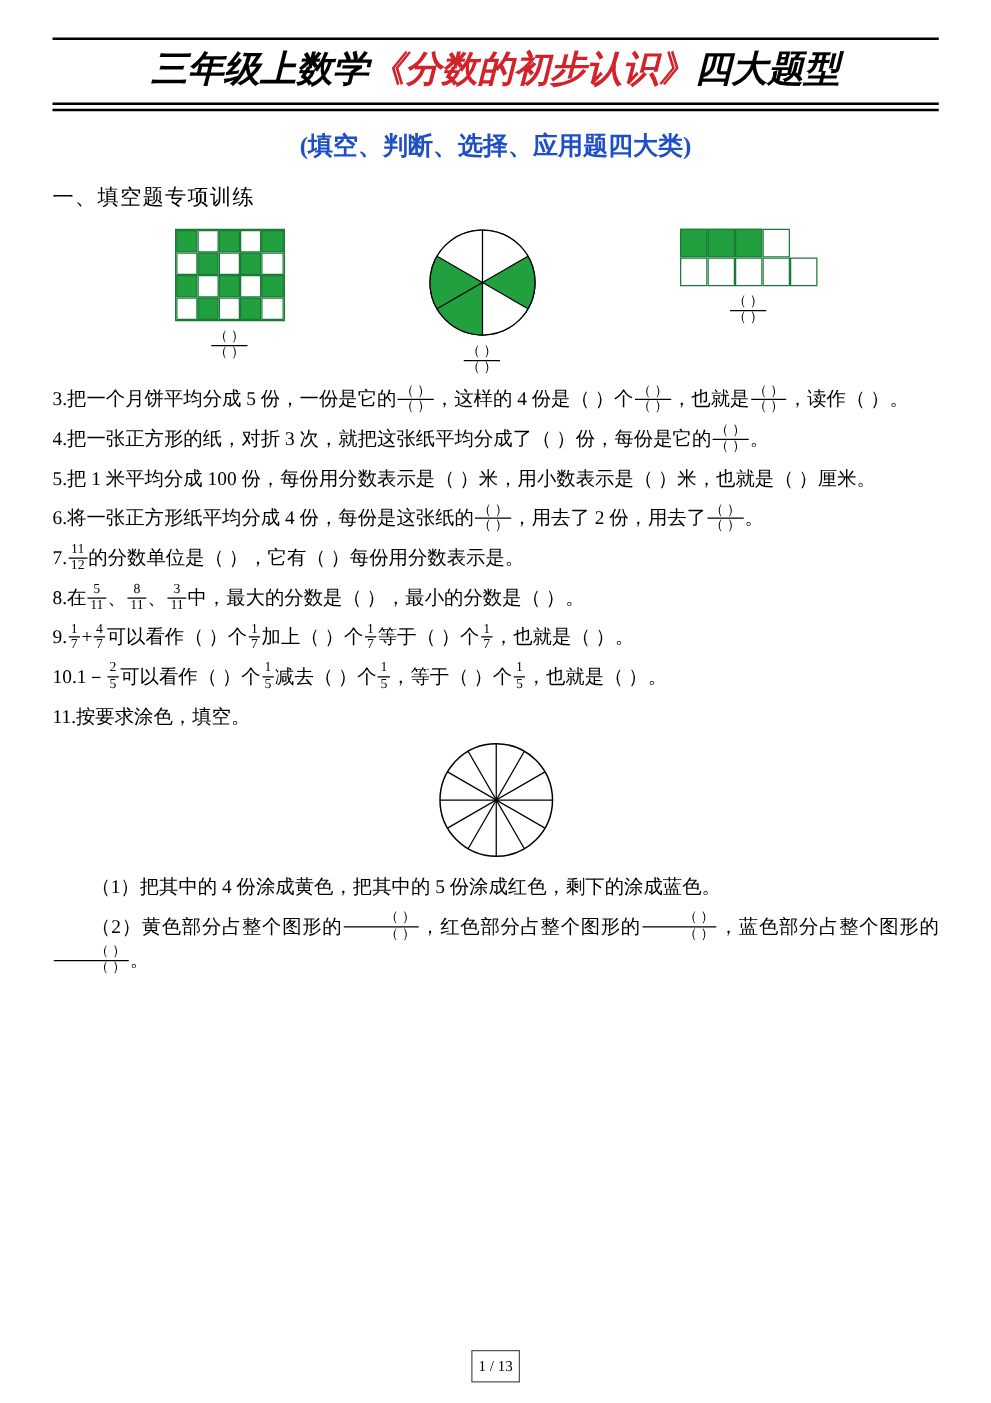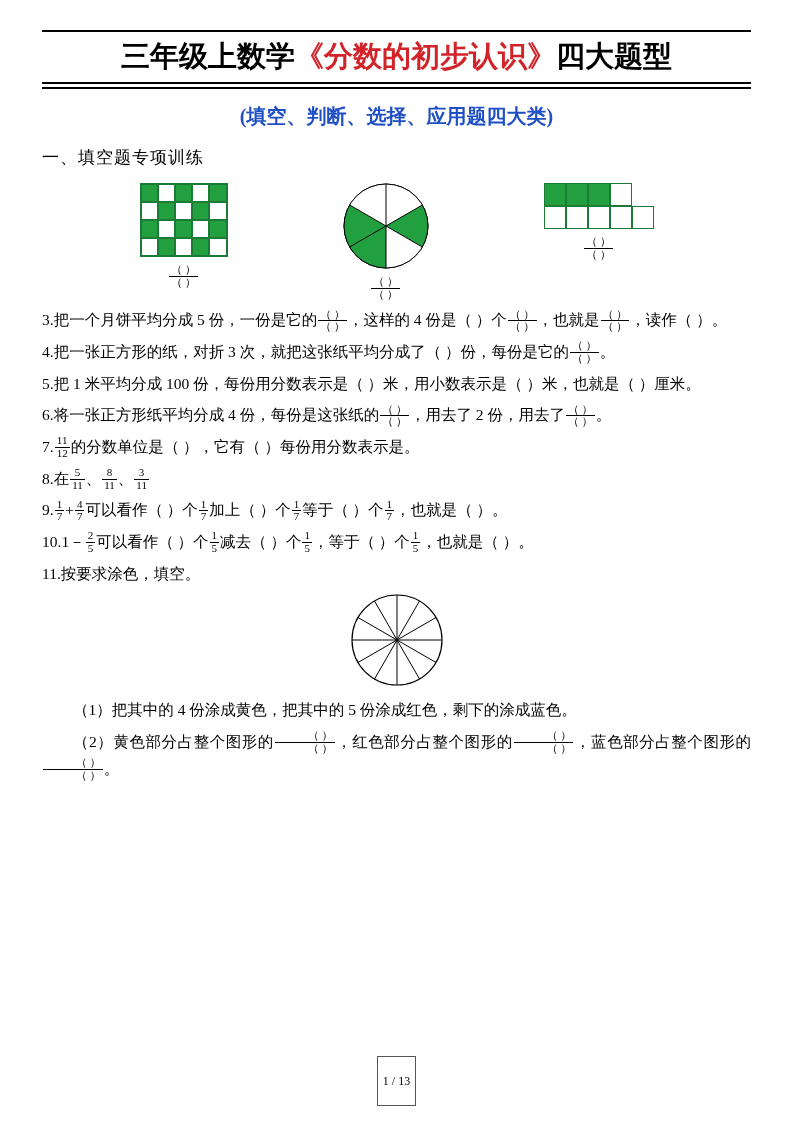--- a/index.html
+++ b/index.html
@@ -25,20 +25,21 @@
   }
   .content {
     padding: 30px 42px 0 42px;
   }
   
   .title-block {
     border-top: 2px solid #000;
     border-bottom: 2px solid #000;
     padding: 6px 0 8px 0;
     margin-bottom: 0;
+    font-style: italic;
   }
   .title-line {
     text-align: center;
     font-size: 29px;
     font-weight: bold;
     letter-spacing: 0px;
     line-height: 1.25;
     white-space: nowrap;
   }
   .t-black { color: #000000; }
@@ -160,21 +161,21 @@
     position: absolute;
     left: 0;
     bottom: 16px;
     width: 100%;
     text-align: center;
   }
   .page-num {
     display: inline-block;
     font-size: 12px;
     border: 1px solid #555;
-    padding: 16px 5px;
+    padding: 4px 5px;
     line-height: 1.35;
   }
 </style>
 </head>
 <body>
 
 <div class="page">
   <div class="content">
 
     <div class="title-block">
@@ -290,21 +291,21 @@
 
     <div class="q">
       <span>6.将一张正方形纸平均分成 4 份，每份是这张纸的</span><span class="frac blank"><span class="num">（  ）</span><span class="den">（  ）</span></span><span>，用去了 2 份，用去了</span><span class="frac blank"><span class="num">（  ）</span><span class="den">（  ）</span></span><span>。</span>
     </div>
 
     <div class="q">
       <span>7.</span><span class="frac"><span class="num">11</span><span class="den">12</span></span><span>的分数单位是（      ），它有（      ）每份用分数表示是。</span>
     </div>
 
     <div class="q">
-      <span>8.在</span><span class="frac"><span class="num">5</span><span class="den">11</span></span><span>、</span><span class="frac"><span class="num">8</span><span class="den">11</span></span><span>、</span><span class="frac"><span class="num">3</span><span class="den">11</span></span>
+      <span>8.在</span><span class="frac"><span class="num">5</span><span class="den">11</span></span><span>、</span><span class="frac"><span class="num">8</span><span class="den">11</span></span><span>、</span><span class="frac"><span class="num">3</span><span class="den">11</span></span><span>中，最大的分数是（      ），最小的分数是（      ）。</span>
     </div>
 
     <div class="q">
       <span>9.</span><span class="frac"><span class="num">1</span><span class="den">7</span></span><span>+</span><span class="frac"><span class="num">4</span><span class="den">7</span></span><span>可以看作（      ）个</span><span class="frac"><span class="num">1</span><span class="den">7</span></span><span>加上（      ）个</span><span class="frac"><span class="num">1</span><span class="den">7</span></span><span>等于（      ）个</span><span class="frac"><span class="num">1</span><span class="den">7</span></span><span>，也就是（      ）。</span>
     </div>
 
     <div class="q">
       <span>10.1－</span><span class="frac"><span class="num">2</span><span class="den">5</span></span><span>可以看作（      ）个</span><span class="frac"><span class="num">1</span><span class="den">5</span></span><span>减去（      ）个</span><span class="frac"><span class="num">1</span><span class="den">5</span></span><span>，等于（      ）个</span><span class="frac"><span class="num">1</span><span class="den">5</span></span><span>，也就是（      ）。</span>
     </div>
 

